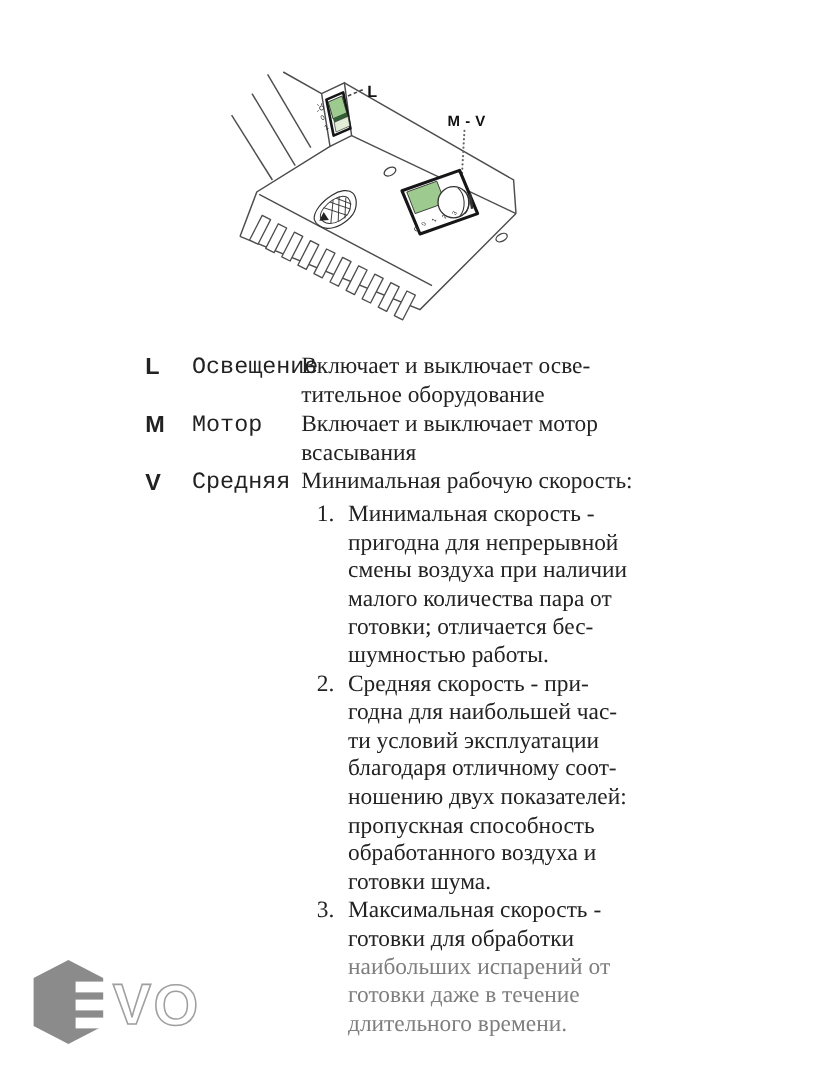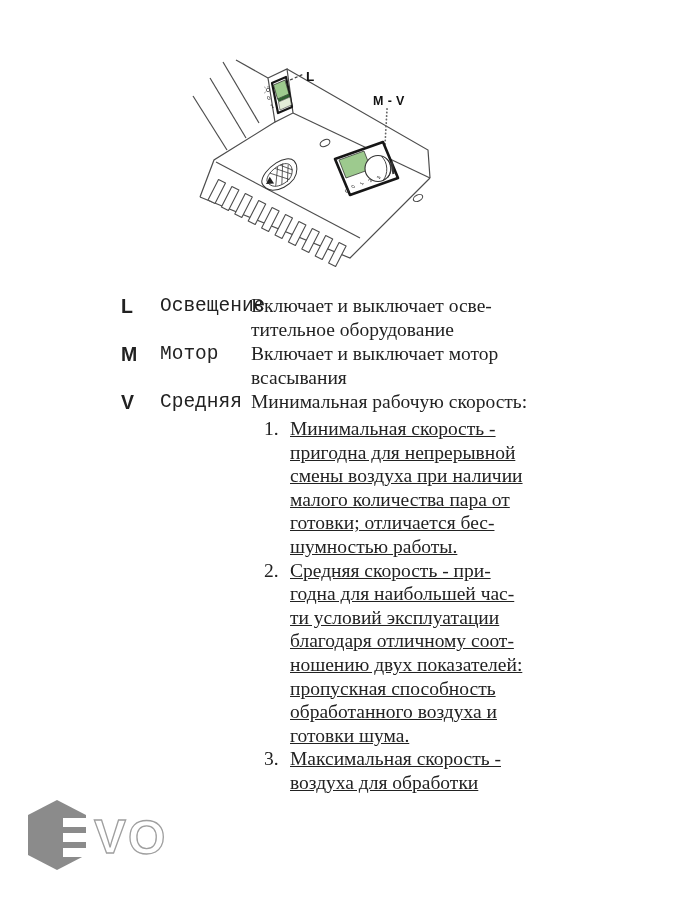--- a/index.html
+++ b/index.html
@@ -10,21 +10,21 @@
   .row-l{top:294px}.row-m{top:342px}.row-v{top:390px}
   .key{position:absolute;left:121px;top:0;font-family:"Liberation Sans",sans-serif;
        font-weight:bold;font-size:19.5px;line-height:24.3px;}
   .cname{position:absolute;left:160px;top:0;font-size:19.5px;line-height:24.3px;font-family:Liberation Mono, monospace;}
   .desc{position:absolute;left:251px;top:0;width:334px;font-size:19.5px;line-height:24.3px;
         white-space:pre-line;}
   .speed-list{position:absolute;left:262px;top:417px;width:340px;font-size:19.5px;
               line-height:23.6px;}
   .speed-item{position:relative;padding-left:28px;}
   .speed-item .num{position:absolute;left:2px;top:0;}
-  .lines{white-space:pre-line;text-decoration:underline;}
+  .lines{white-space:pre-line;}
   .gray{color:#7e7e7e;}
   .watermark{position:absolute;left:20px;top:795px;}
   svg text{font-family:"Liberation Sans",sans-serif;}
 </style>
 </head>
 <body>
 
 <div class="page">
 
   <svg class="diagram" width="300" height="230" viewBox="0 0 300 230">
@@ -144,21 +144,24 @@
 ти условий эксплуатации
 благодаря отличному соот-
 ношению двух показателей:
 пропускная способность
 обработанного воздуха и
 готовки шума.</div>
     </div>
     <div class="speed-item">
       <span class="num">3.</span>
       <div class="lines">Максимальная скорость -
-воздуха для обработки</div>
+готовки для обработки</div>
+      <div class="lines gray">наибольших испарений от
+готовки даже в течение
+длительного времени.</div>
     </div>
   </div>
 
   <svg class="watermark" width="170" height="90" viewBox="0 0 170 90">
     <polygon points="37,5 8,20 8,60 37,75 66,60 66,20" fill="#8b8b8b"></polygon>
     <g fill="#ffffff">
       <rect x="43" y="23" width="24" height="9"></rect>
       <rect x="43" y="38" width="24" height="9"></rect>
       <rect x="43" y="53" width="24" height="9"></rect>
     </g>

